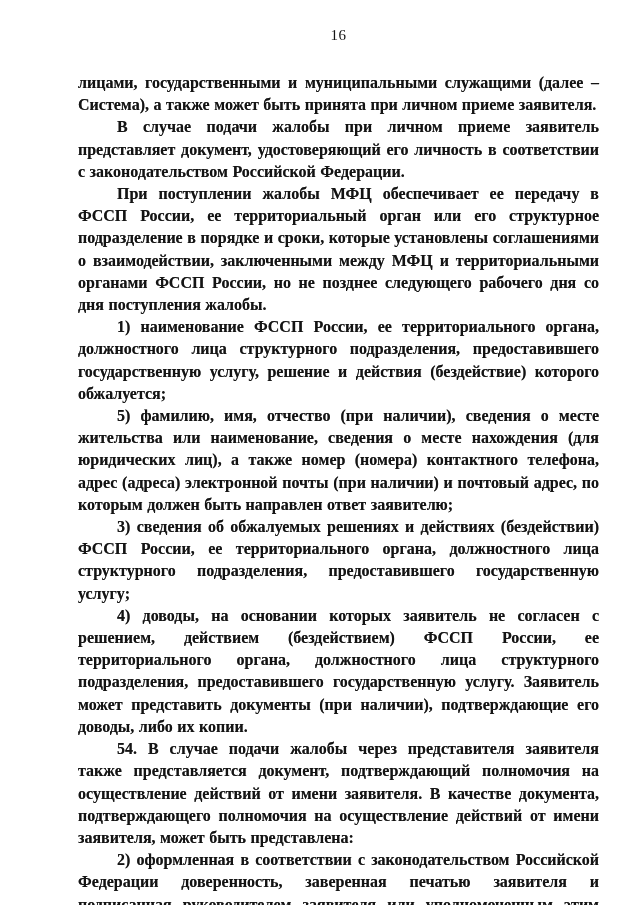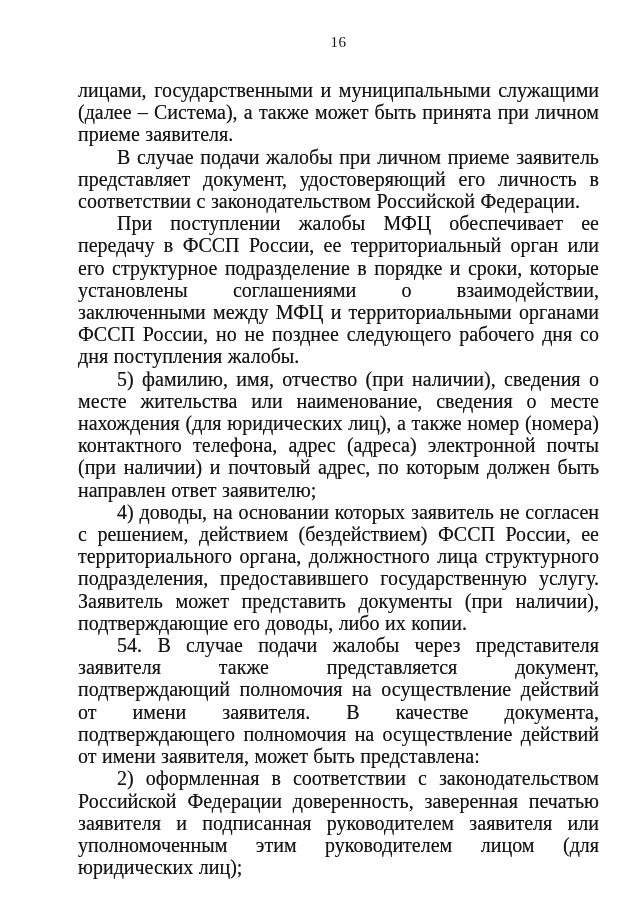--- a/index.html
+++ b/index.html
@@ -6,54 +6,57 @@
     margin: 0;
     padding: 0;
     background: #ffffff;
   }
   .page {
     position: relative;
     width: 612px;
     height: 905px;
     box-sizing: border-box;
     background: #ffffff;
-    padding: 33px 13px 0 78px;
+    padding: 26px 13px 0 78px;
     font-family: "Liberation Serif", "DejaVu Serif", serif;
     color: #141414;
     overflow: hidden;
   }
   .page-number {
     text-align: center;
     font-size: 15px;
     line-height: 18px;
     margin: 0 0 28px 0;
     letter-spacing: 0.5px;
   }
   .body-text p {
     margin: 0;
     text-align: justify;
     text-indent: 39px;
-    font-size: 20px;
+    font-size: 16px;
     line-height: 22.2px;
     text-shadow: 0 0 0.4px rgba(0,0,0,0.55);
     word-spacing: 0.5px;
+    font-weight: bold;
   }
   .body-text p.no-indent {
     text-indent: 0;
   }
 </style>
 </head>
 <body>
 
 <div class="page">
   <div class="page-number">16</div>
 
   <div class="body-text">
     <p class="no-indent">лицами, государственными и муниципальными служащими (далее – Система), а также может быть принята при личном приеме заявителя.</p>
     <p>В случае подачи жалобы при личном приеме заявитель представляет документ, удостоверяющий его личность в соответствии с законодательством Российской Федерации.</p>
     <p>При поступлении жалобы МФЦ обеспечивает ее передачу в ФССП России, ее территориальный орган или его структурное подразделение в порядке и сроки, которые установлены соглашениями о взаимодействии, заключенными между МФЦ и территориальными органами ФССП России, но не позднее следующего рабочего дня со дня поступления жалобы.</p>
+    <p>1) наименование ФССП России, ее территориального органа, должностного лица структурного подразделения, предоставившего государственную услугу, решение и действия (бездействие) которого обжалуется;</p>
     <p>5) фамилию, имя, отчество (при наличии), сведения о месте жительства или наименование, сведения о месте нахождения (для юридических лиц), а также номер (номера) контактного телефона, адрес (адреса) электронной почты (при наличии) и почтовый адрес, по которым должен быть направлен ответ заявителю;</p>
+    <p>3) сведения об обжалуемых решениях и действиях (бездействии) ФССП России, ее территориального органа, должностного лица структурного подразделения, предоставившего государственную услугу;</p>
     <p>4) доводы, на основании которых заявитель не согласен с решением, действием (бездействием) ФССП России, ее территориального органа, должностного лица структурного подразделения, предоставившего государственную услугу. Заявитель может представить документы (при наличии), подтверждающие его доводы, либо их копии.</p>
     <p>54. В случае подачи жалобы через представителя заявителя также представляется документ, подтверждающий полномочия на осуществление действий от имени заявителя. В качестве документа, подтверждающего полномочия на осуществление действий от имени заявителя, может быть представлена:</p>
     <p>2) оформленная в соответствии с законодательством Российской Федерации доверенность, заверенная печатью заявителя и подписанная руководителем заявителя или уполномоченным этим руководителем лицом (для юридических лиц);</p>
 
   </div>
 </div>
 
 </body></html>

